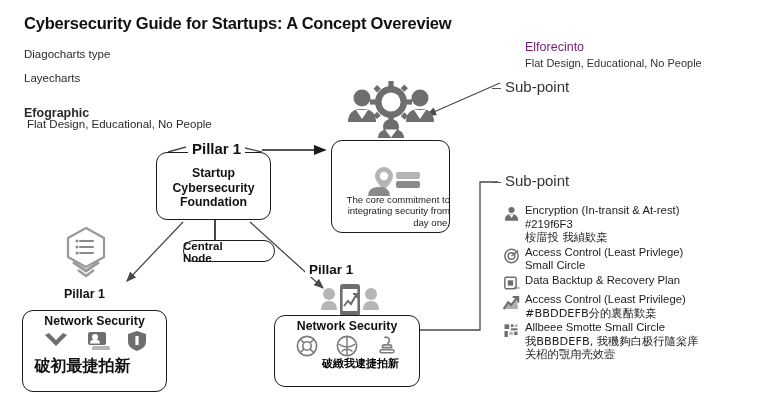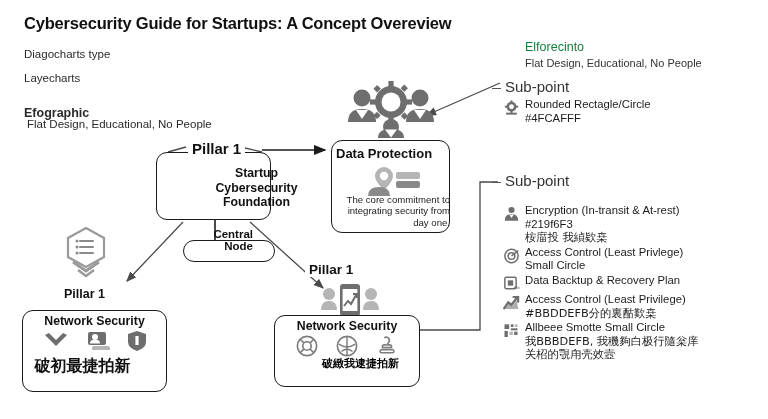--- a/index.html
+++ b/index.html
@@ -20,21 +20,21 @@
     font-size:16.5px;font-weight:bold;letter-spacing:-0.2px;
     color:#111;white-space:nowrap;
   }
   .meta{left:24px;font-size:11.5px;color:#2a2a2a;white-space:nowrap;}
   #meta0{top:48px;}
   #meta1{top:72px;}
   #meta2{top:94px;font-weight:bold;font-size:12.5px;margin-top:12px;}
   #meta3{top:118px;font-size:11.5px;left:27px;}
 
   
-  #rp-title{left:525px;top:40px;font-size:12.5px;color:#15803d;white-space:nowrap;}
+  #rp-title{left:525px;top:40px;font-size:12.5px;color:#701a75;white-space:nowrap;}
   #rp-sub{left:525px;top:57px;font-size:11px;color:#333;white-space:nowrap;}
 
   .subpoint{
     font-size:15px;color:#333;white-space:nowrap;
   }
   #sp1{left:505px;top:78px;}
   #sp2{left:505px;top:172px;}
   .sp-dash{
     position:absolute;width:9px;height:1.4px;background:#555;
   }
@@ -60,26 +60,26 @@
   }
   .lbl{
     position:absolute;font-weight:bold;color:#111;white-space:nowrap;
     background:#fff;padding:0 4px;
   }
 
   #boxFound{left:156px;top:152px;width:115px;height:68px;}
   #lblFound{left:188px;top:140px;font-size:15px;}
   #foundTxt{
     position:absolute;left:156px;top:166px;width:115px;
-    text-align:center;font-size:12.3px;font-weight:bold;line-height:14.5px;color:#111;padding-left:43px;
+    text-align:center;font-size:12.3px;font-weight:bold;line-height:14.5px;color:#111;
   }
 
   #boxCentral{left:183px;top:240px;width:92px;height:22px;border-radius:11px;}
   #centralTxt{
-    position:absolute;left:183px;top:228px;width:70px;text-align:right;
+    position:absolute;left:183px;top:240px;width:70px;text-align:left;
     font-size:11.5px;font-weight:bold;color:#111;
   }
 
   #boxData{left:331px;top:140px;width:119px;height:93px;}
   #lblData{left:336px;top:146px;font-size:13px;padding:0;}
   #dataDesc{
     position:absolute;left:338px;top:194px;width:112px;
     font-size:9.6px;line-height:11.4px;color:#222;text-align:right;
   }
 
@@ -172,21 +172,20 @@
   </svg>
 
   <div class="box" id="boxFound"></div>
   <div class="lbl" id="lblFound">Pillar 1</div>
   <div id="foundTxt">Startup<br>Cybersecurity<br>Foundation</div>
 
   <div class="box" id="boxCentral"></div>
   <div id="centralTxt">Central Node</div>
 
   <div class="box" id="boxData"></div>
-  <div class="lbl" id="lblData">Data Protection</div>
   <svg class="abs" style="left:366px;top:166px;" width="56" height="30" viewBox="0 0 56 30">
     <rect x="30" y="6" width="24" height="7" rx="2" class="gl"></rect>
     <rect x="30" y="15" width="24" height="7" rx="2" class="gi"></rect>
     <path d="M18,1 a9,9 0 0,0 -9,9 c0,6 9,14 9,14 c0,0 9,-8 9,-14 a9,9 0 0,0 -9,-9z" class="gl"></path>
     <circle cx="18" cy="10" r="4.2" fill="#fff"></circle>
     <path d="M2,30 q0,-9 11,-9 q11,0 11,9 z" class="gi"></path>
   </svg>
   <div id="dataDesc">The core commitment to integrating  security from day one.</div>
 
   <svg class="abs" style="left:62px;top:226px;" width="48" height="54" viewBox="0 0 48 54">
@@ -257,37 +256,20 @@
   </div>
   <div id="p2Cjk" class="cjk">破緻我逮捷拍新</div>
 
   <div class="abs" id="rp-title">Elforecinto</div>
   <div class="abs" id="rp-sub">Flat Design, Educational, No People</div>
 
   <div class="sp-dash" id="spd1"></div>
   <div class="abs subpoint" id="sp1">Sub-point</div>
 
   <div class="blk" id="blk1">
-    <div class="row">
-      <svg class="ico" viewBox="0 0 24 24">
-        <circle cx="12" cy="10" r="7.5" fill="#6e6e6e"></circle>
-        <circle cx="12" cy="10" r="3.6" fill="#fff"></circle>
-        <g fill="#6e6e6e">
-          <rect x="10.6" y="0.5" width="2.8" height="3.4"></rect>
-          <rect x="10.6" y="16.2" width="2.8" height="3.4"></rect>
-          <rect x="2" y="8.6" width="3.4" height="2.8"></rect>
-          <rect x="18.6" y="8.6" width="3.4" height="2.8"></rect>
-        </g>
-        <rect x="4" y="19" width="16" height="3" fill="#6e6e6e"></rect>
-      </svg>
-      <div class="txt">
-        <span>Rounded Rectagle/Circle</span><br>
-        <span>#4FCAFFF</span>
-      </div>
-    </div>
   </div>
 
   <div class="sp-dash" id="spd2"></div>
   <div class="abs subpoint" id="sp2">Sub-point</div>
 
   <div class="blk" id="blk2">
     <div class="row">
       <svg class="ico" viewBox="0 0 24 24">
         <circle cx="12" cy="6" r="4.6" class="gd"></circle>
         <path d="M2,22 q0,-10 10,-10 q10,0 10,10 z" class="gd"></path>

